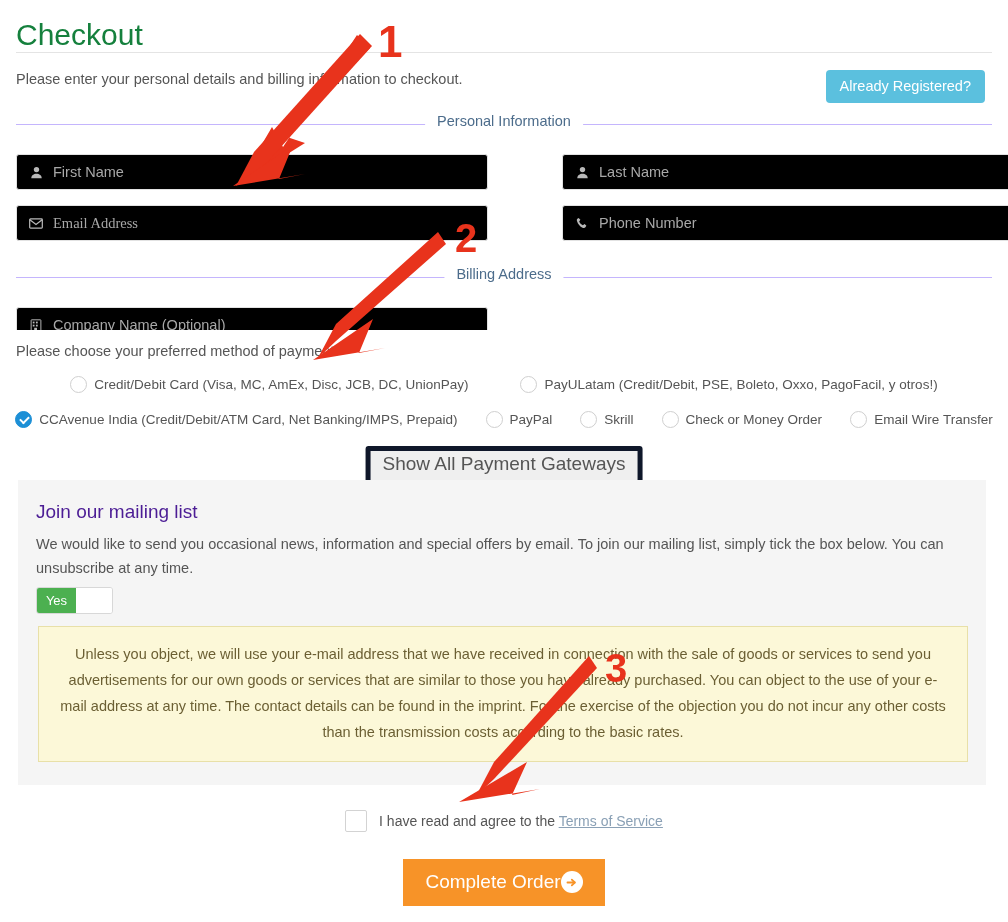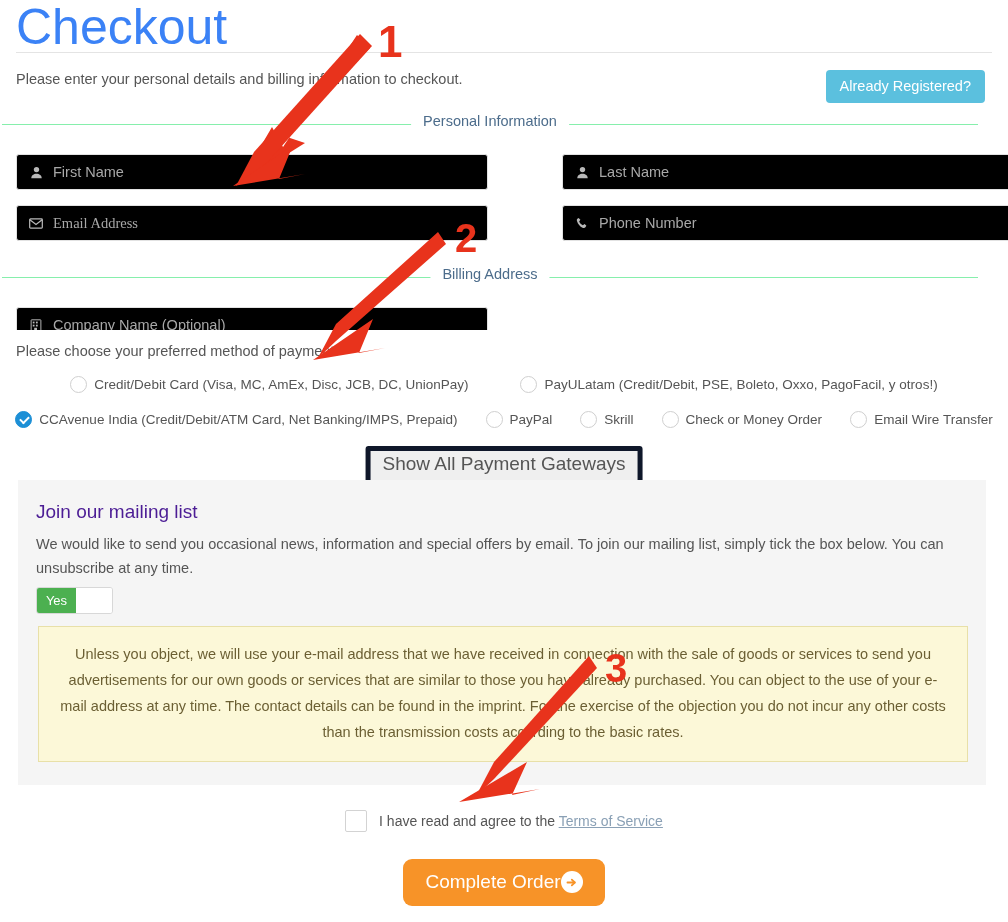--- a/index.html
+++ b/index.html
@@ -17,24 +17,24 @@
     width: 1008px;
     height: 922px;
     overflow: hidden;
     background: #fff;
   }
 
   
   .page-title {
     position: absolute;
     left: 16px;
-    top: 4px;
-    font-size: 50px;
+    top: 12px;
+    font-size: 30px;
     font-weight: 400;
-    color: #3b82f6;
+    color: #15803d;
     letter-spacing: 0px;
     line-height: 46px;
   }
   .hr-top {
     position: absolute;
     left: 16px;
     top: 52px;
     width: 976px;
     height: 1px;
     background: #e4e4e4;
@@ -57,24 +57,24 @@
     padding: 8px 14px 9px 14px;
     border: none;
     border-radius: 4px;
     cursor: pointer;
     line-height: 16px;
   }
 
   
   .legend {
     position: absolute;
-    left: 2px;
+    left: 16px;
     width: 976px;
     height: 1px;
-    background: #86efac;
+    background: #c4b5fd;
   }
   .legend .legend-label {
     position: absolute;
     left: 50%;
     top: -11px;
     transform: translateX(-50%);
     background: #fff;
     padding: 0 12px;
     font-size: 14.5px;
     color: #4c6c8b;
@@ -280,21 +280,21 @@
     left: 0;
     top: 859px;
     width: 1008px;
     display: flex;
     justify-content: center;
   }
   .complete-order {
     background: #f79328;
     color: #fff;
     border: none;
-    border-radius: 9px;
+    border-radius: 0;
     font-size: 19px;
     font-family: "Liberation Sans", sans-serif;
     padding: 12px 22px 13px 22px;
     display: flex;
     align-items: center;
     cursor: pointer;
     line-height: 22px;
     text-align: right;
   }
   .complete-order .arrow-circle {

